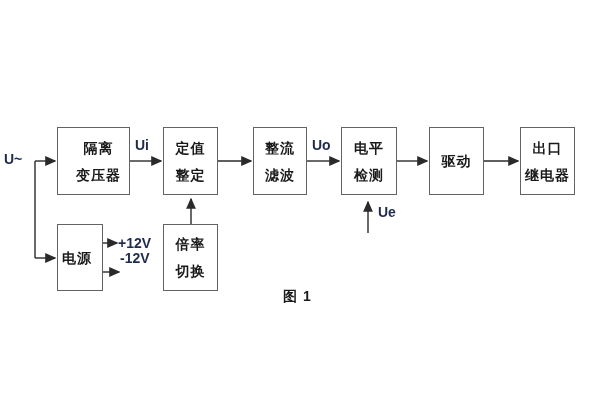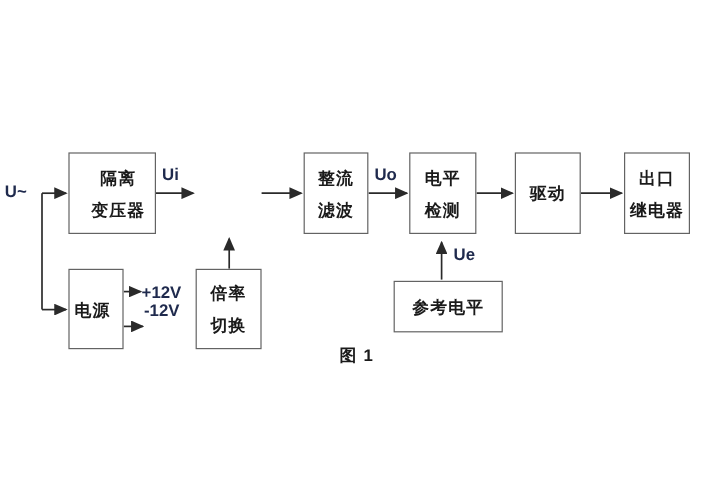--- a/index.html
+++ b/index.html
@@ -53,20 +53,24 @@
 
     <line x1="191" y1="224" x2="191" y2="199" marker-end="url(#ah)"></line>
     <line x1="368" y1="233" x2="368" y2="202" marker-end="url(#ah)"></line>
   </svg>
 
   <div class="box padded-left" style="left:57px;top:127px;width:73px;height:68px">
     <span>隔离</span>
     <span>变压器</span>
   </div>
 
+  <div class="box center" style="left:163px;top:127px;width:55px;height:68px">
+    <span>定值</span>
+    <span>整定</span>
+  </div>
 
   <div class="box center" style="left:253px;top:127px;width:54px;height:68px">
     <span>整流</span>
     <span>滤波</span>
   </div>
 
   <div class="box center" style="left:341px;top:127px;width:56px;height:68px">
     <span>电平</span>
     <span>检测</span>
   </div>
@@ -82,23 +86,20 @@
 
   <div class="box tight-left" style="left:57px;top:224px;width:46px;height:67px">
     <span>电源</span>
   </div>
 
   <div class="box center" style="left:163px;top:224px;width:55px;height:67px">
     <span>倍率</span>
     <span>切换</span>
   </div>
 
-  <div class="box center" style="left:328px;top:234px;width:91px;height:43px">
-    <span>参考电平</span>
-  </div>
 
   <div class="lbl" style="left:4px;top:152px">U~</div>
   <div class="lbl" style="left:135px;top:138px">Ui</div>
   <div class="lbl" style="left:312px;top:138px">Uo</div>
   <div class="lbl" style="left:378px;top:205px">Ue</div>
   <div class="lbl" style="left:118px;top:236px">+12V</div>
   <div class="lbl" style="left:120px;top:251px">-12V</div>
 
   <div class="caption" style="left:283px;top:288px">图 1</div>
 

